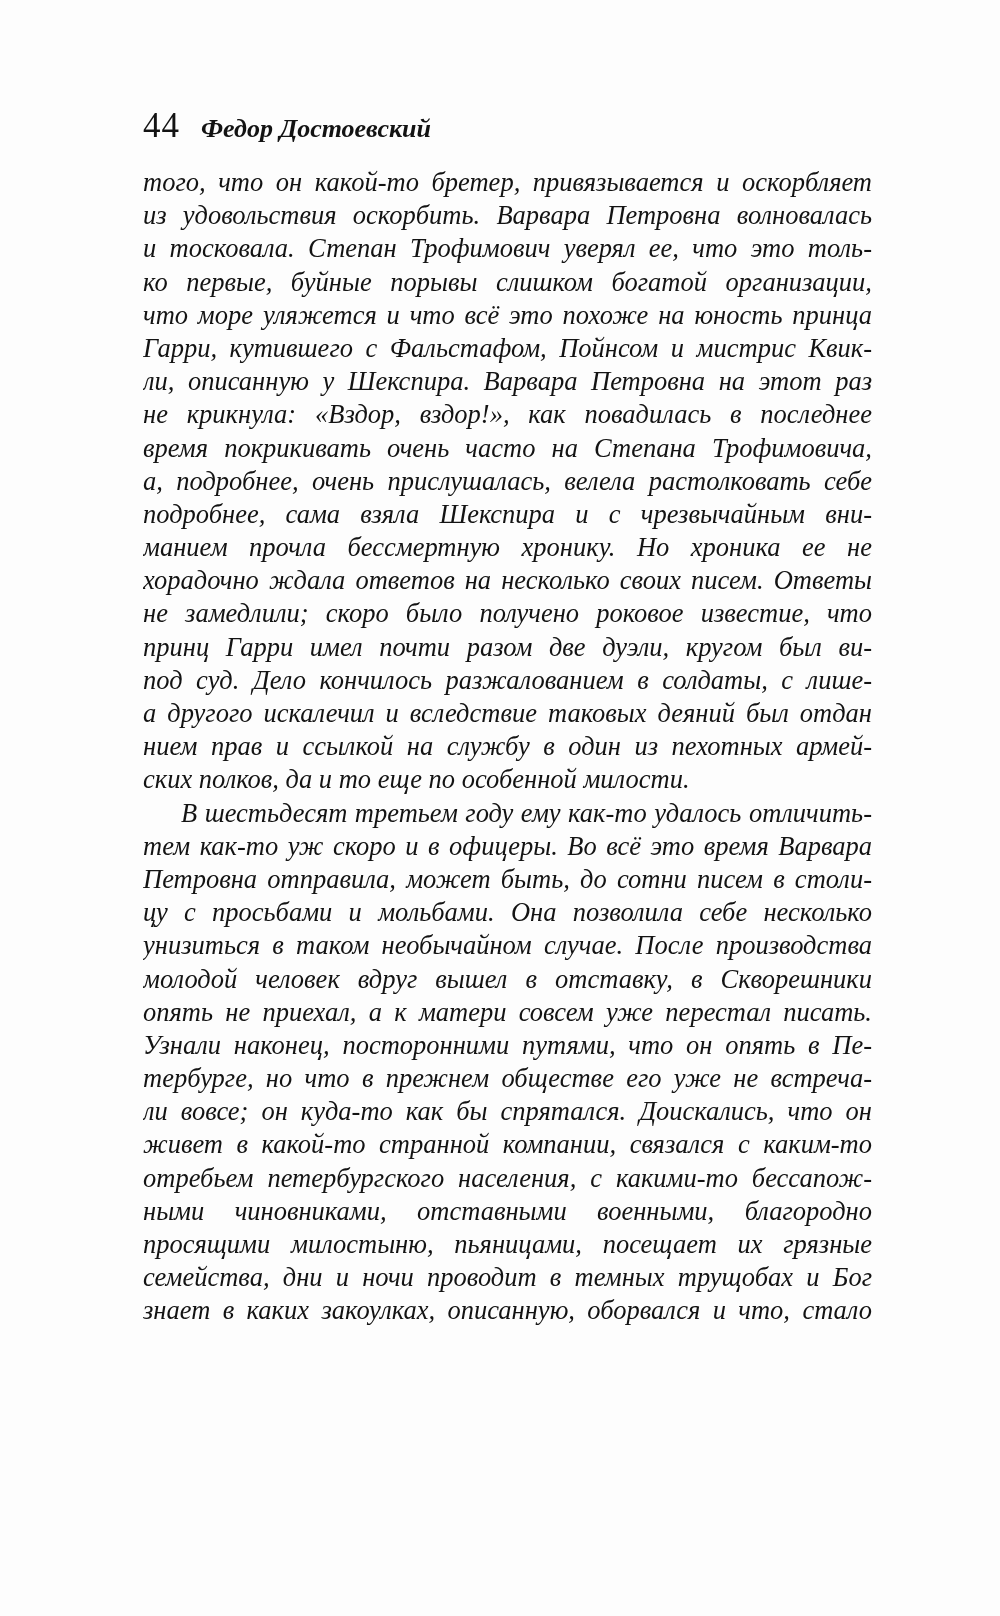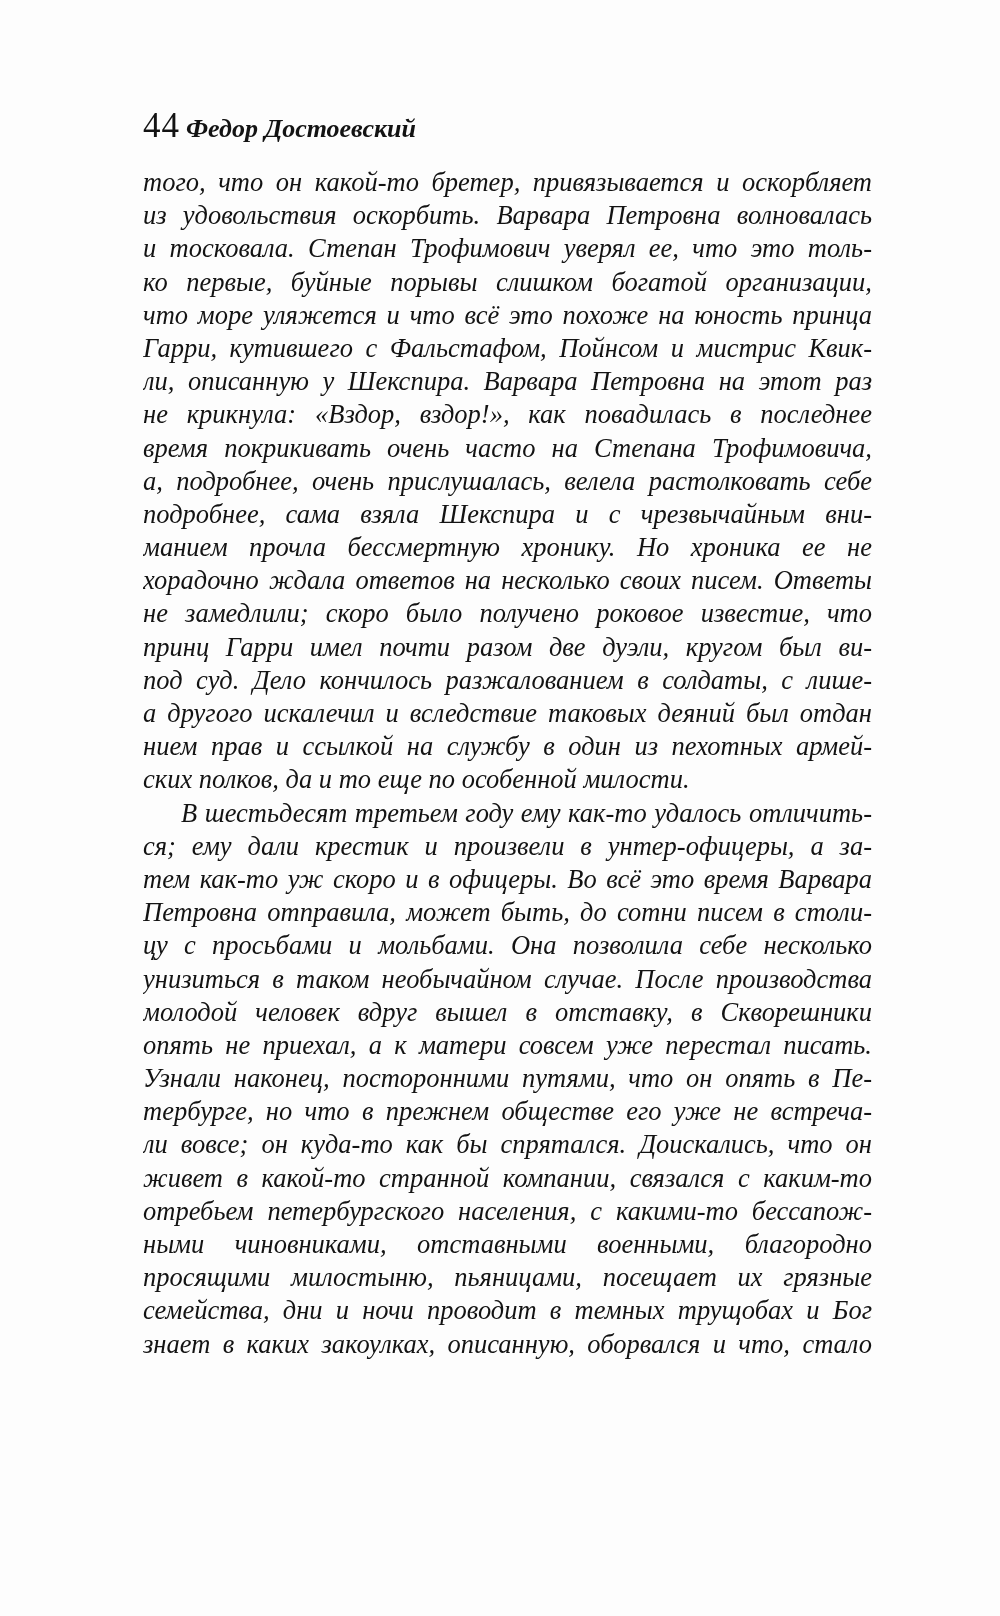--- a/index.html
+++ b/index.html
@@ -15,31 +15,31 @@
     color: #131313;
     font-family: "Liberation Serif", serif;
     overflow: hidden;
   }
   .running-head {
     position: absolute;
     left: 143px;
     top: 106px;
     display: flex;
     align-items: baseline;
+    gap: 21px;
   }
   .pagenum {
     font-size: 35px;
     font-weight: normal;
     letter-spacing: 1px;
   }
   .author {
     font-size: 26px;
     font-style: italic;
     font-weight: bold;
-    margin-left: 6px;
   }
   .text-block {
     position: absolute;
     left: 143px;
     top: 166px;
     width: 729px;
   }
   .line {
     font-size: 26.5px;
     line-height: 33.2px;
@@ -79,21 +79,20 @@
       <div class="line">подробнее, сама взяла Шекспира и с чрезвычайным вни-</div>
       <div class="line">манием прочла бессмертную хронику. Но хроника ее не</div>
       <div class="line">хорадочно ждала ответов на несколько своих писем. Ответы</div>
       <div class="line">не замедлили; скоро было получено роковое известие, что</div>
       <div class="line">принц Гарри имел почти разом две дуэли, кругом был ви-</div>
       <div class="line">под суд. Дело кончилось разжалованием в солдаты, с лише-</div>
       <div class="line">а другого искалечил и вследствие таковых деяний был отдан</div>
       <div class="line">нием прав и ссылкой на службу в один из пехотных армей-</div>
       <div class="line para-end">ских полков, да и то еще по особенной милости.</div>
       <div class="line indent">В шестьдесят третьем году ему как-то удалось отличить-</div>
-      <div class="line">ся; ему дали крестик и произвели в унтер-офицеры, а за-</div>
       <div class="line">тем как-то уж скоро и в офицеры. Во всё это время Варвара</div>
       <div class="line">Петровна отправила, может быть, до сотни писем в столи-</div>
       <div class="line">цу с просьбами и мольбами. Она позволила себе несколько</div>
       <div class="line">унизиться в таком необычайном случае. После производства</div>
       <div class="line">молодой человек вдруг вышел в отставку, в Скворешники</div>
       <div class="line">опять не приехал, а к матери совсем уже перестал писать.</div>
       <div class="line">Узнали наконец, посторонними путями, что он опять в Пе-</div>
       <div class="line">тербурге, но что в прежнем обществе его уже не встреча-</div>
       <div class="line">ли вовсе; он куда-то как бы спрятался. Доискались, что он</div>
       <div class="line">живет в какой-то странной компании, связался с каким-то</div>

